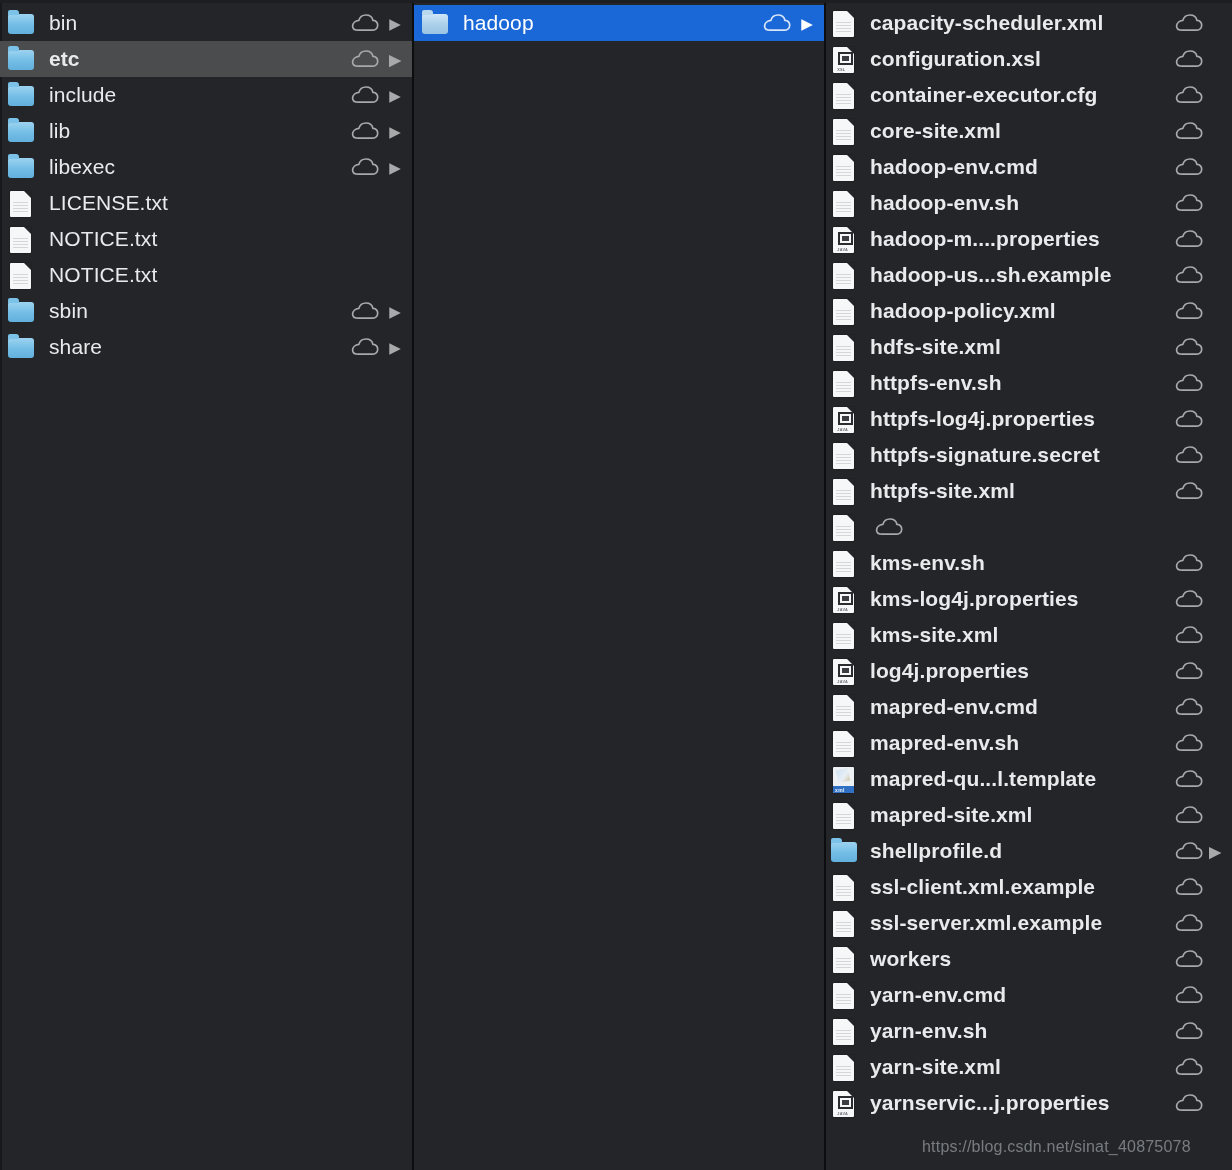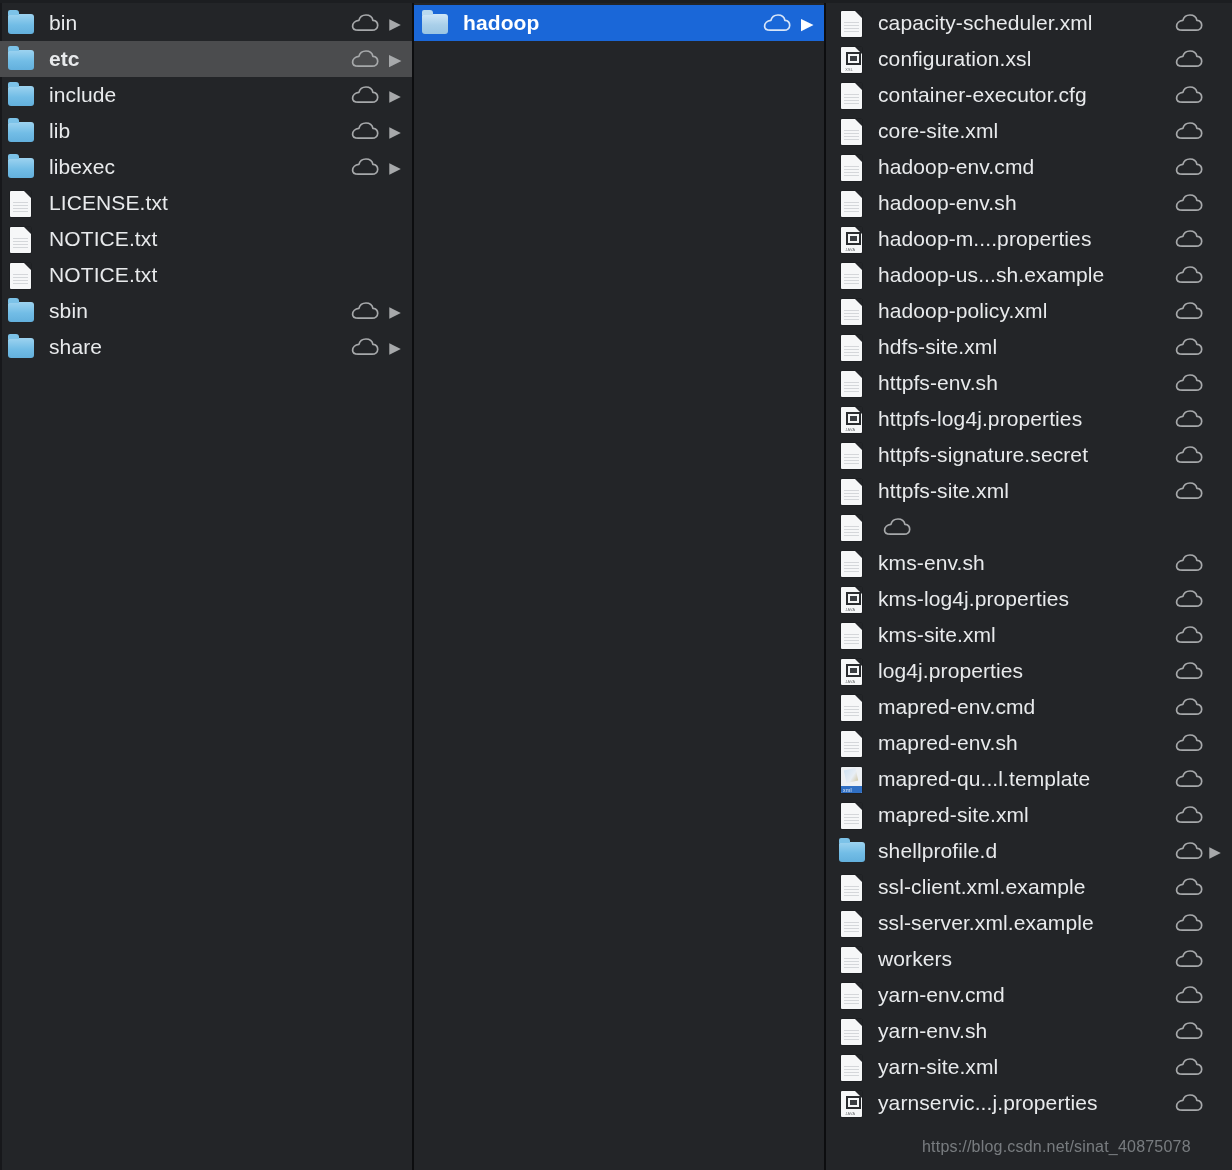--- a/index.html
+++ b/index.html
@@ -25,21 +25,21 @@
   
   .column {
     position: relative;
     height: 1170px;
     background: #232528;
     border-right: 2px solid #0c0d0f;
     padding-top: 5px;
     overflow: hidden;
   }
   .col-1 { width: 414px; }
-  .col-2 { width: 412px; font-weight: bold; }
+  .col-2 { width: 412px; }
   .col-3 { width: 406px; border-right: none; }
   .col-1::before {
     content: "";
     position: absolute; left: 0; top: 0;
     width: 2px; height: 1170px;
     background: #17181b;
   }
 
   
   .row {
@@ -47,21 +47,21 @@
     display: flex;
     align-items: center;
     height: 36px;
     padding-left: 7px;
     padding-right: 8px;
     color: #e8eaec;
     font-size: 21px;
     letter-spacing: 0.1px;
     white-space: nowrap;
   }
-  .col-3 .row { padding-left: 12px; font-size: 21px; }
+  .col-3 .row { padding-left: 4px; font-size: 21px; font-weight: bold; }
   .row.selected-active { background: #1a67d8; color: #ffffff; }
   .row.selected-inactive { background: #4b4c4e; font-weight: bold; }
 
   .icon {
     flex: 0 0 auto;
     width: 28px; height: 28px;
     margin-right: 14px;
     position: relative;
   }
   .col-3 .icon { margin-right: 12px; }

